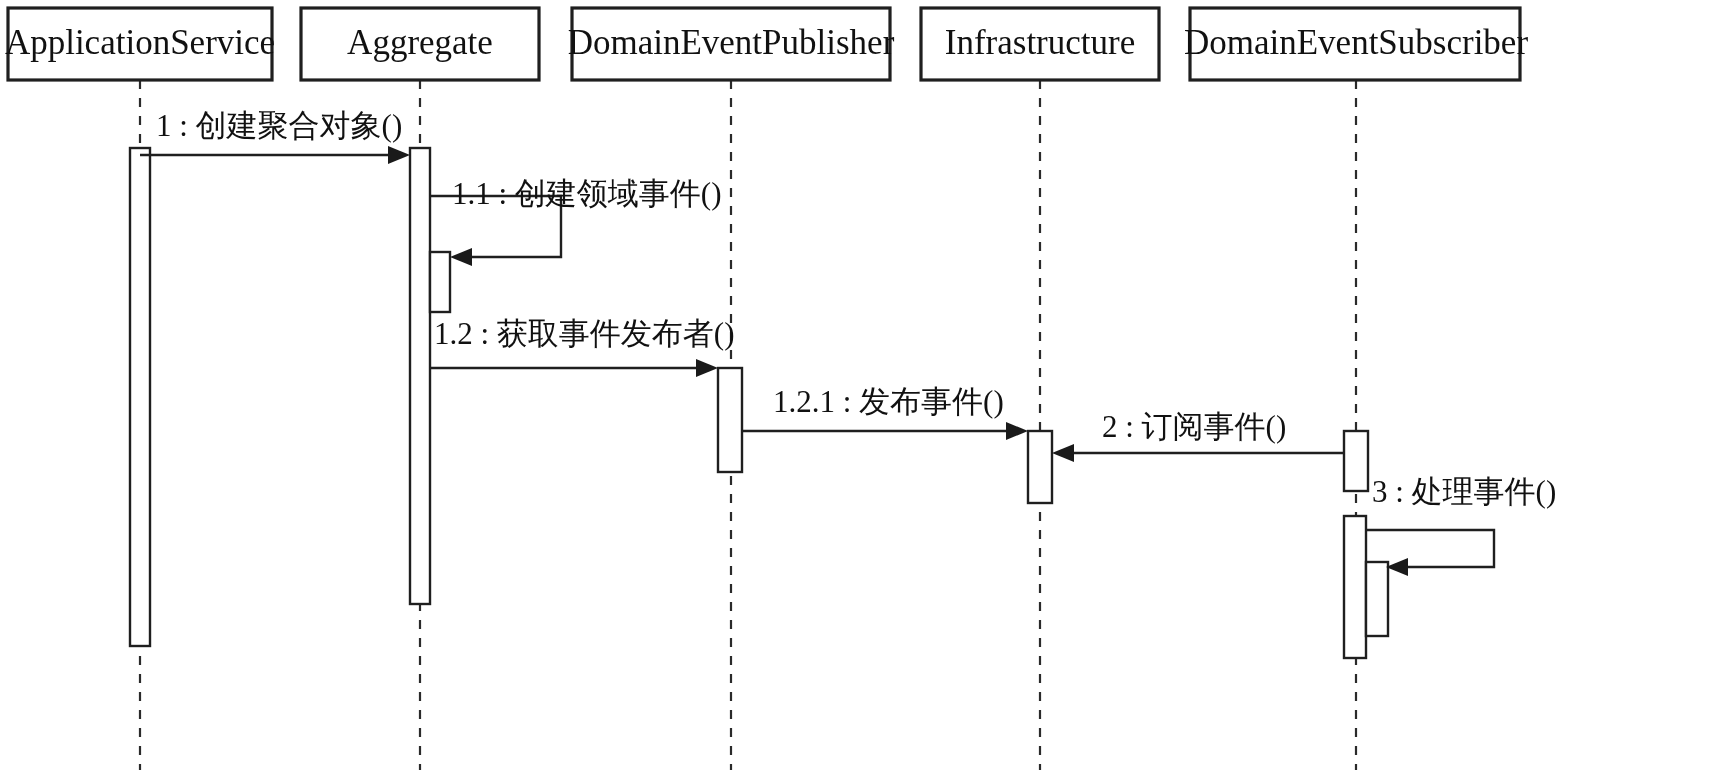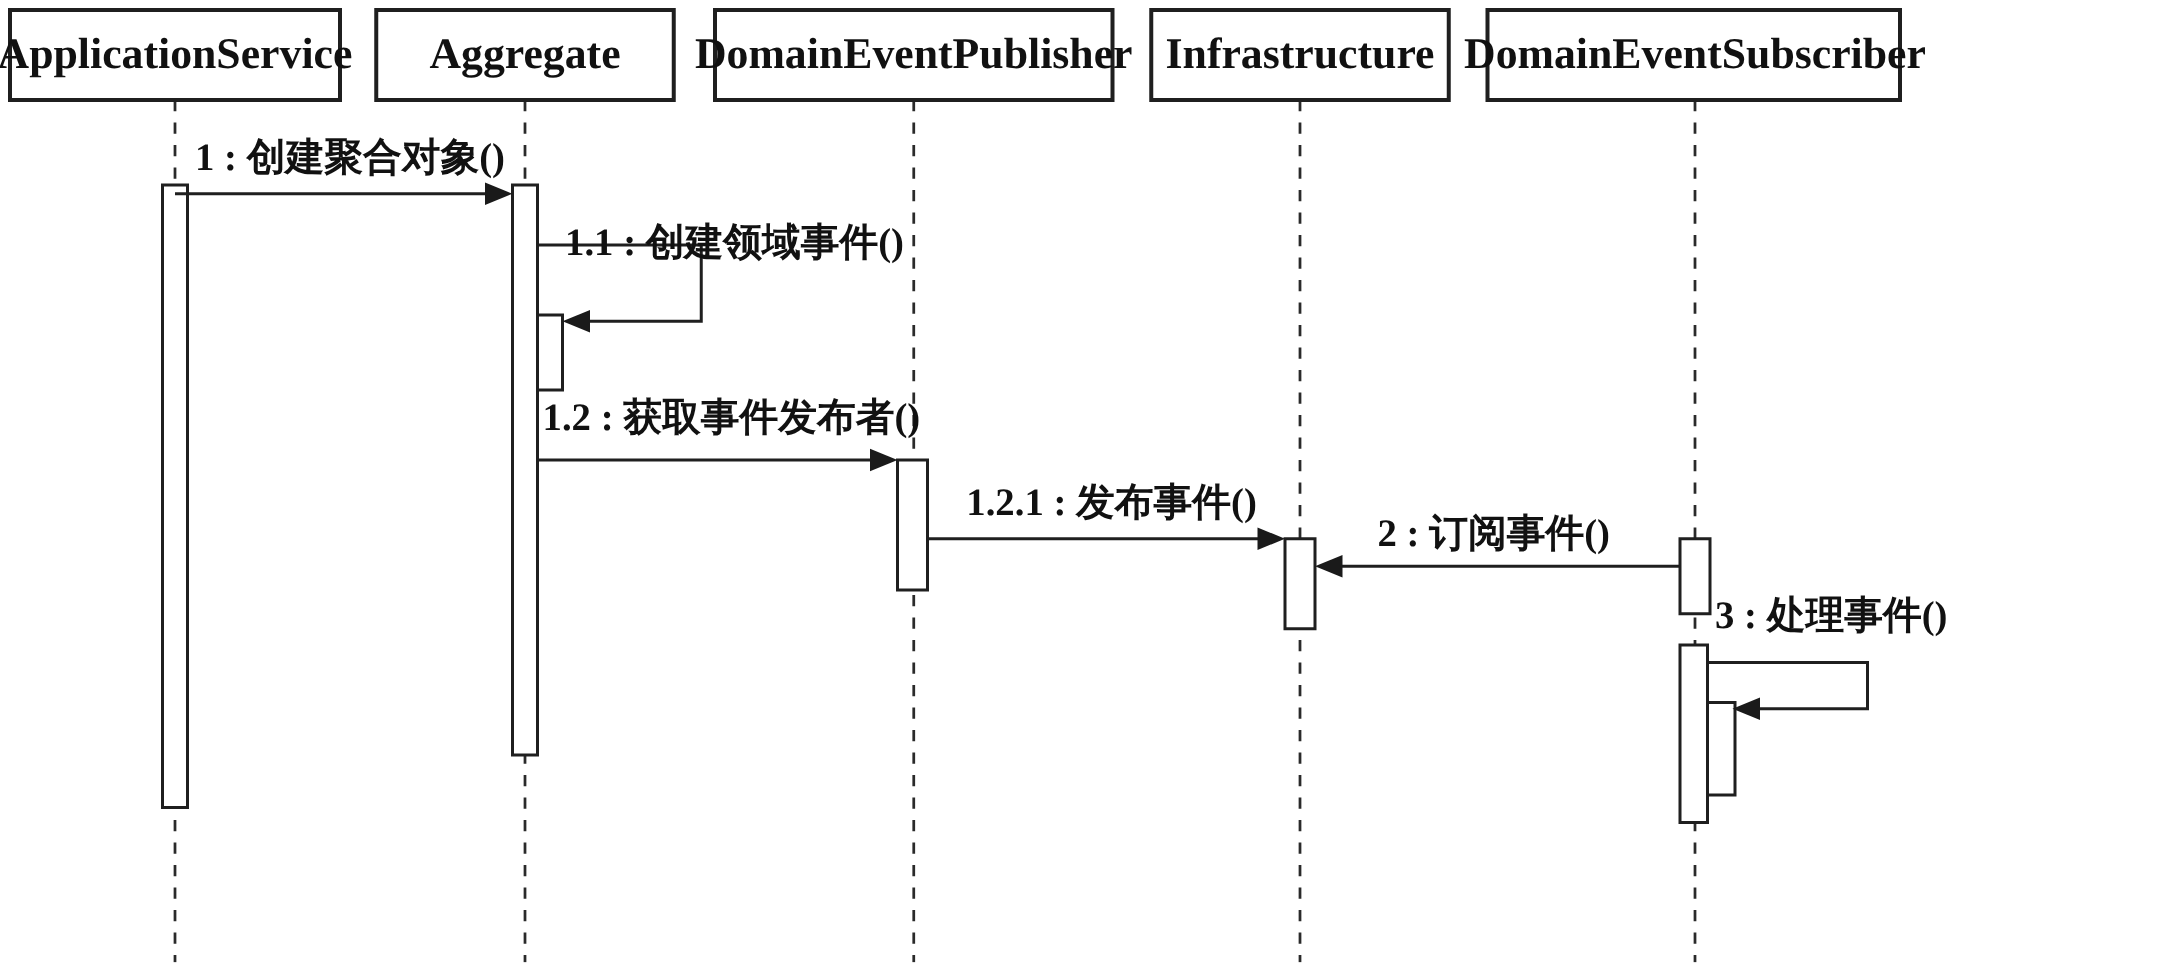--- a/index.html
+++ b/index.html
@@ -10,21 +10,20 @@
   body {
     font-family: "Liberation Serif", "DejaVu Serif", serif;
     color: #1a1a1a;
   }
   #diagram-root {
     position: relative;
     width: 1558px;
     height: 770px;
     background: #ffffff;
     overflow: hidden;
-    font-weight: bold;
   }
   svg#seq-svg {
     position: absolute;
     top: 0;
     left: 0;
     width: 1726px;
     height: 770px;
   }
   .participant-box rect {
     fill: #ffffff;

